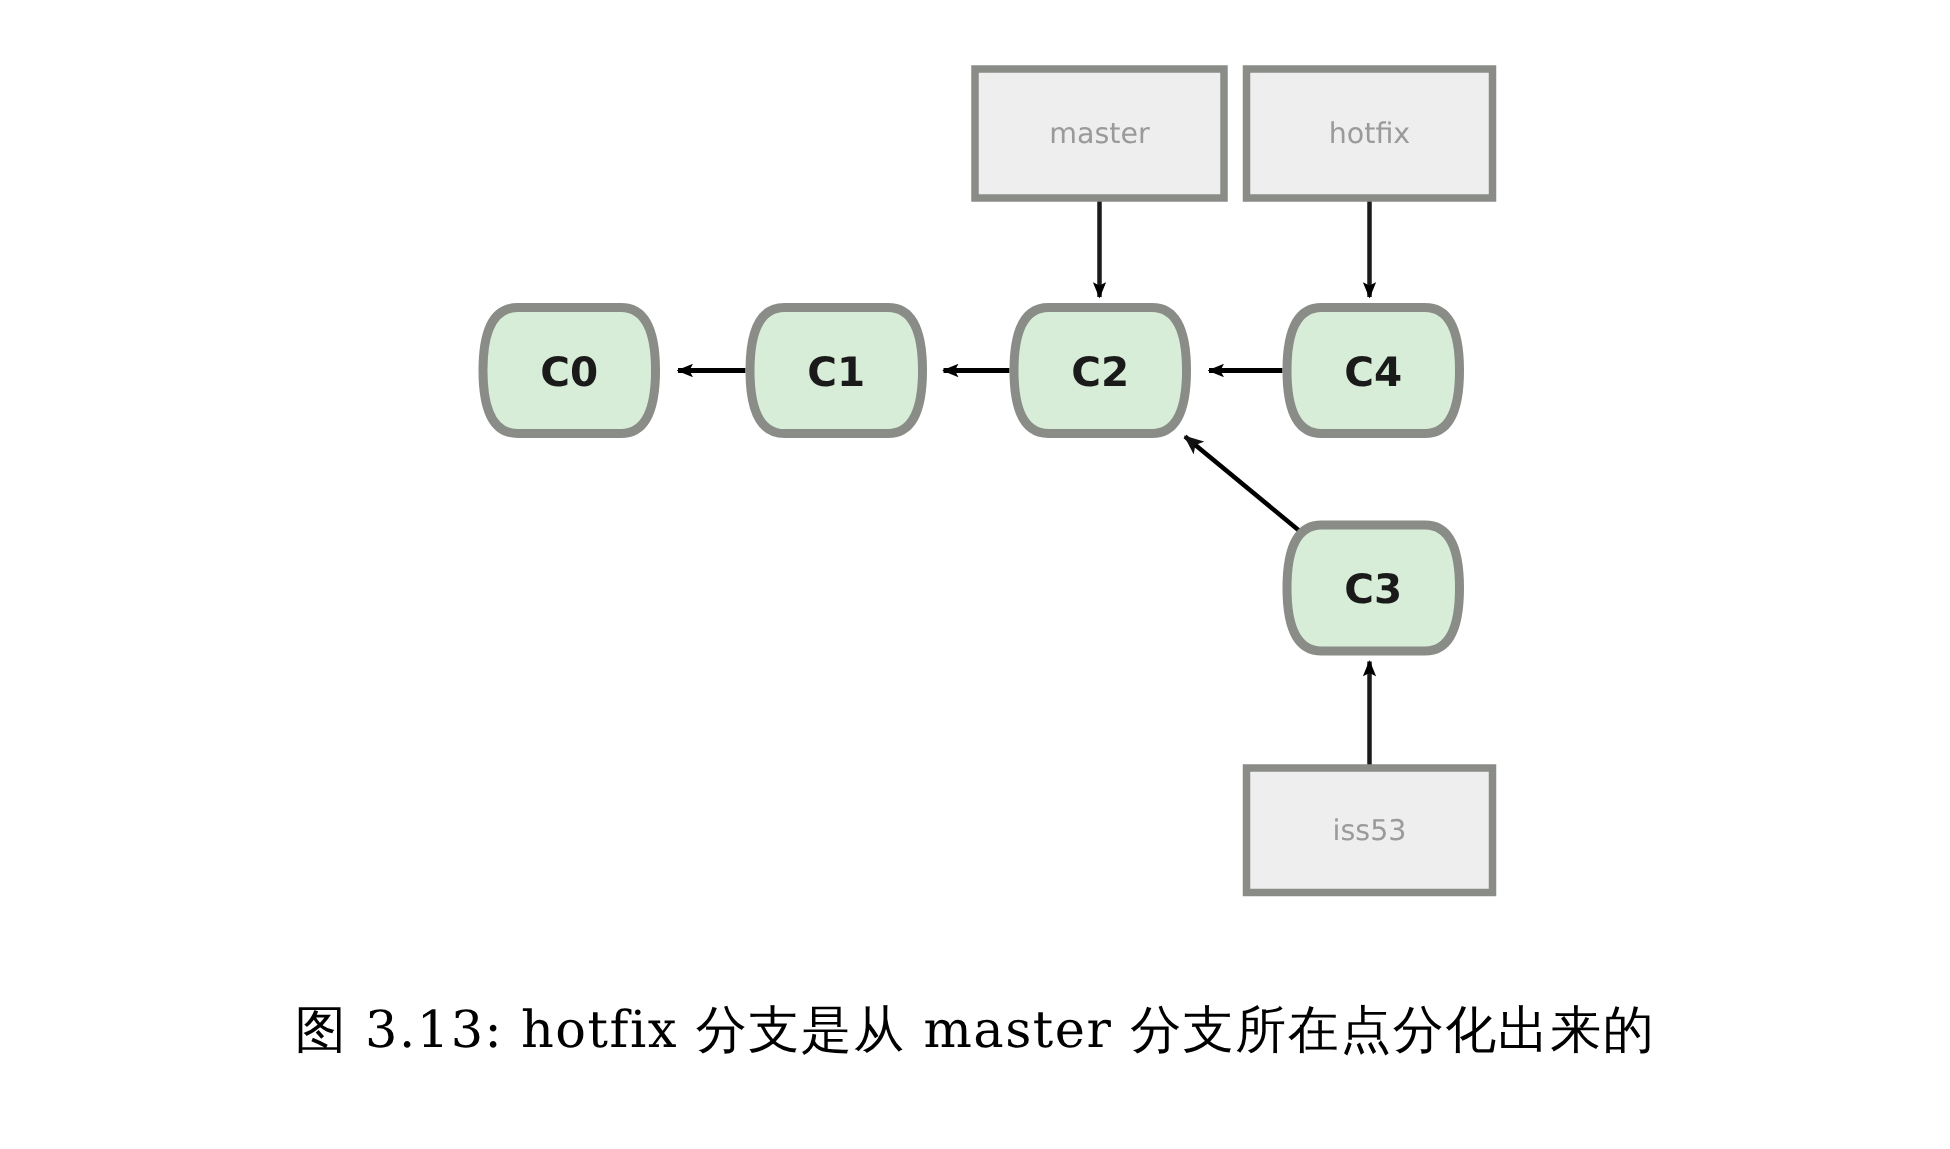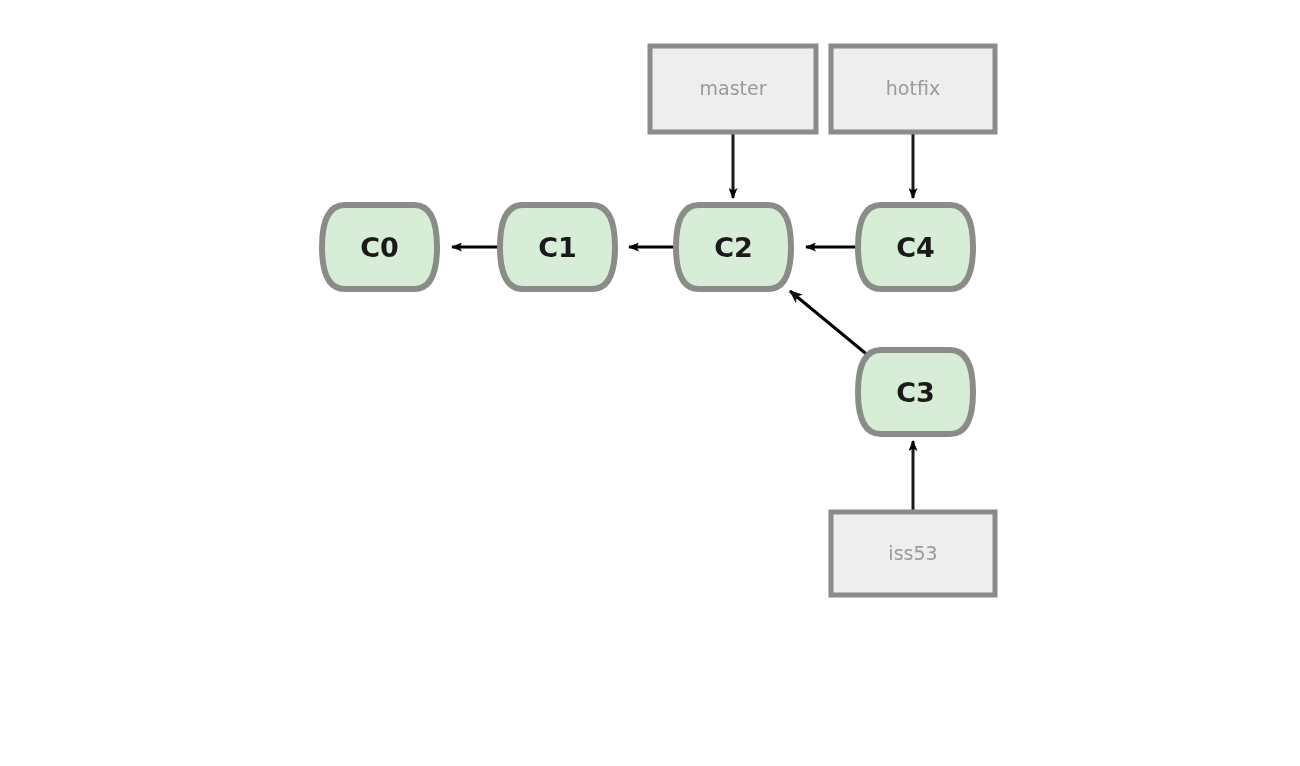--- a/index.html
+++ b/index.html
@@ -128,14 +128,15 @@
       <rect x="831" y="46" width="164" height="86" fill="#eeeeee" stroke="#8a8c88" stroke-width="5"></rect>
       <text class="branch-label" x="913" y="95" text-anchor="middle">hotfix</text>
     </g>
 
     <g>
       <rect x="831" y="512" width="164" height="83" fill="#eeeeee" stroke="#8a8c88" stroke-width="5"></rect>
       <text class="branch-label" x="913" y="560" text-anchor="middle">iss53</text>
     </g>
   </svg>
 
+  <div class="caption">图  3.13: hotfix 分支是从 master 分支所在点分化出来的</div>
 
 </div>
 
 </body></html>

